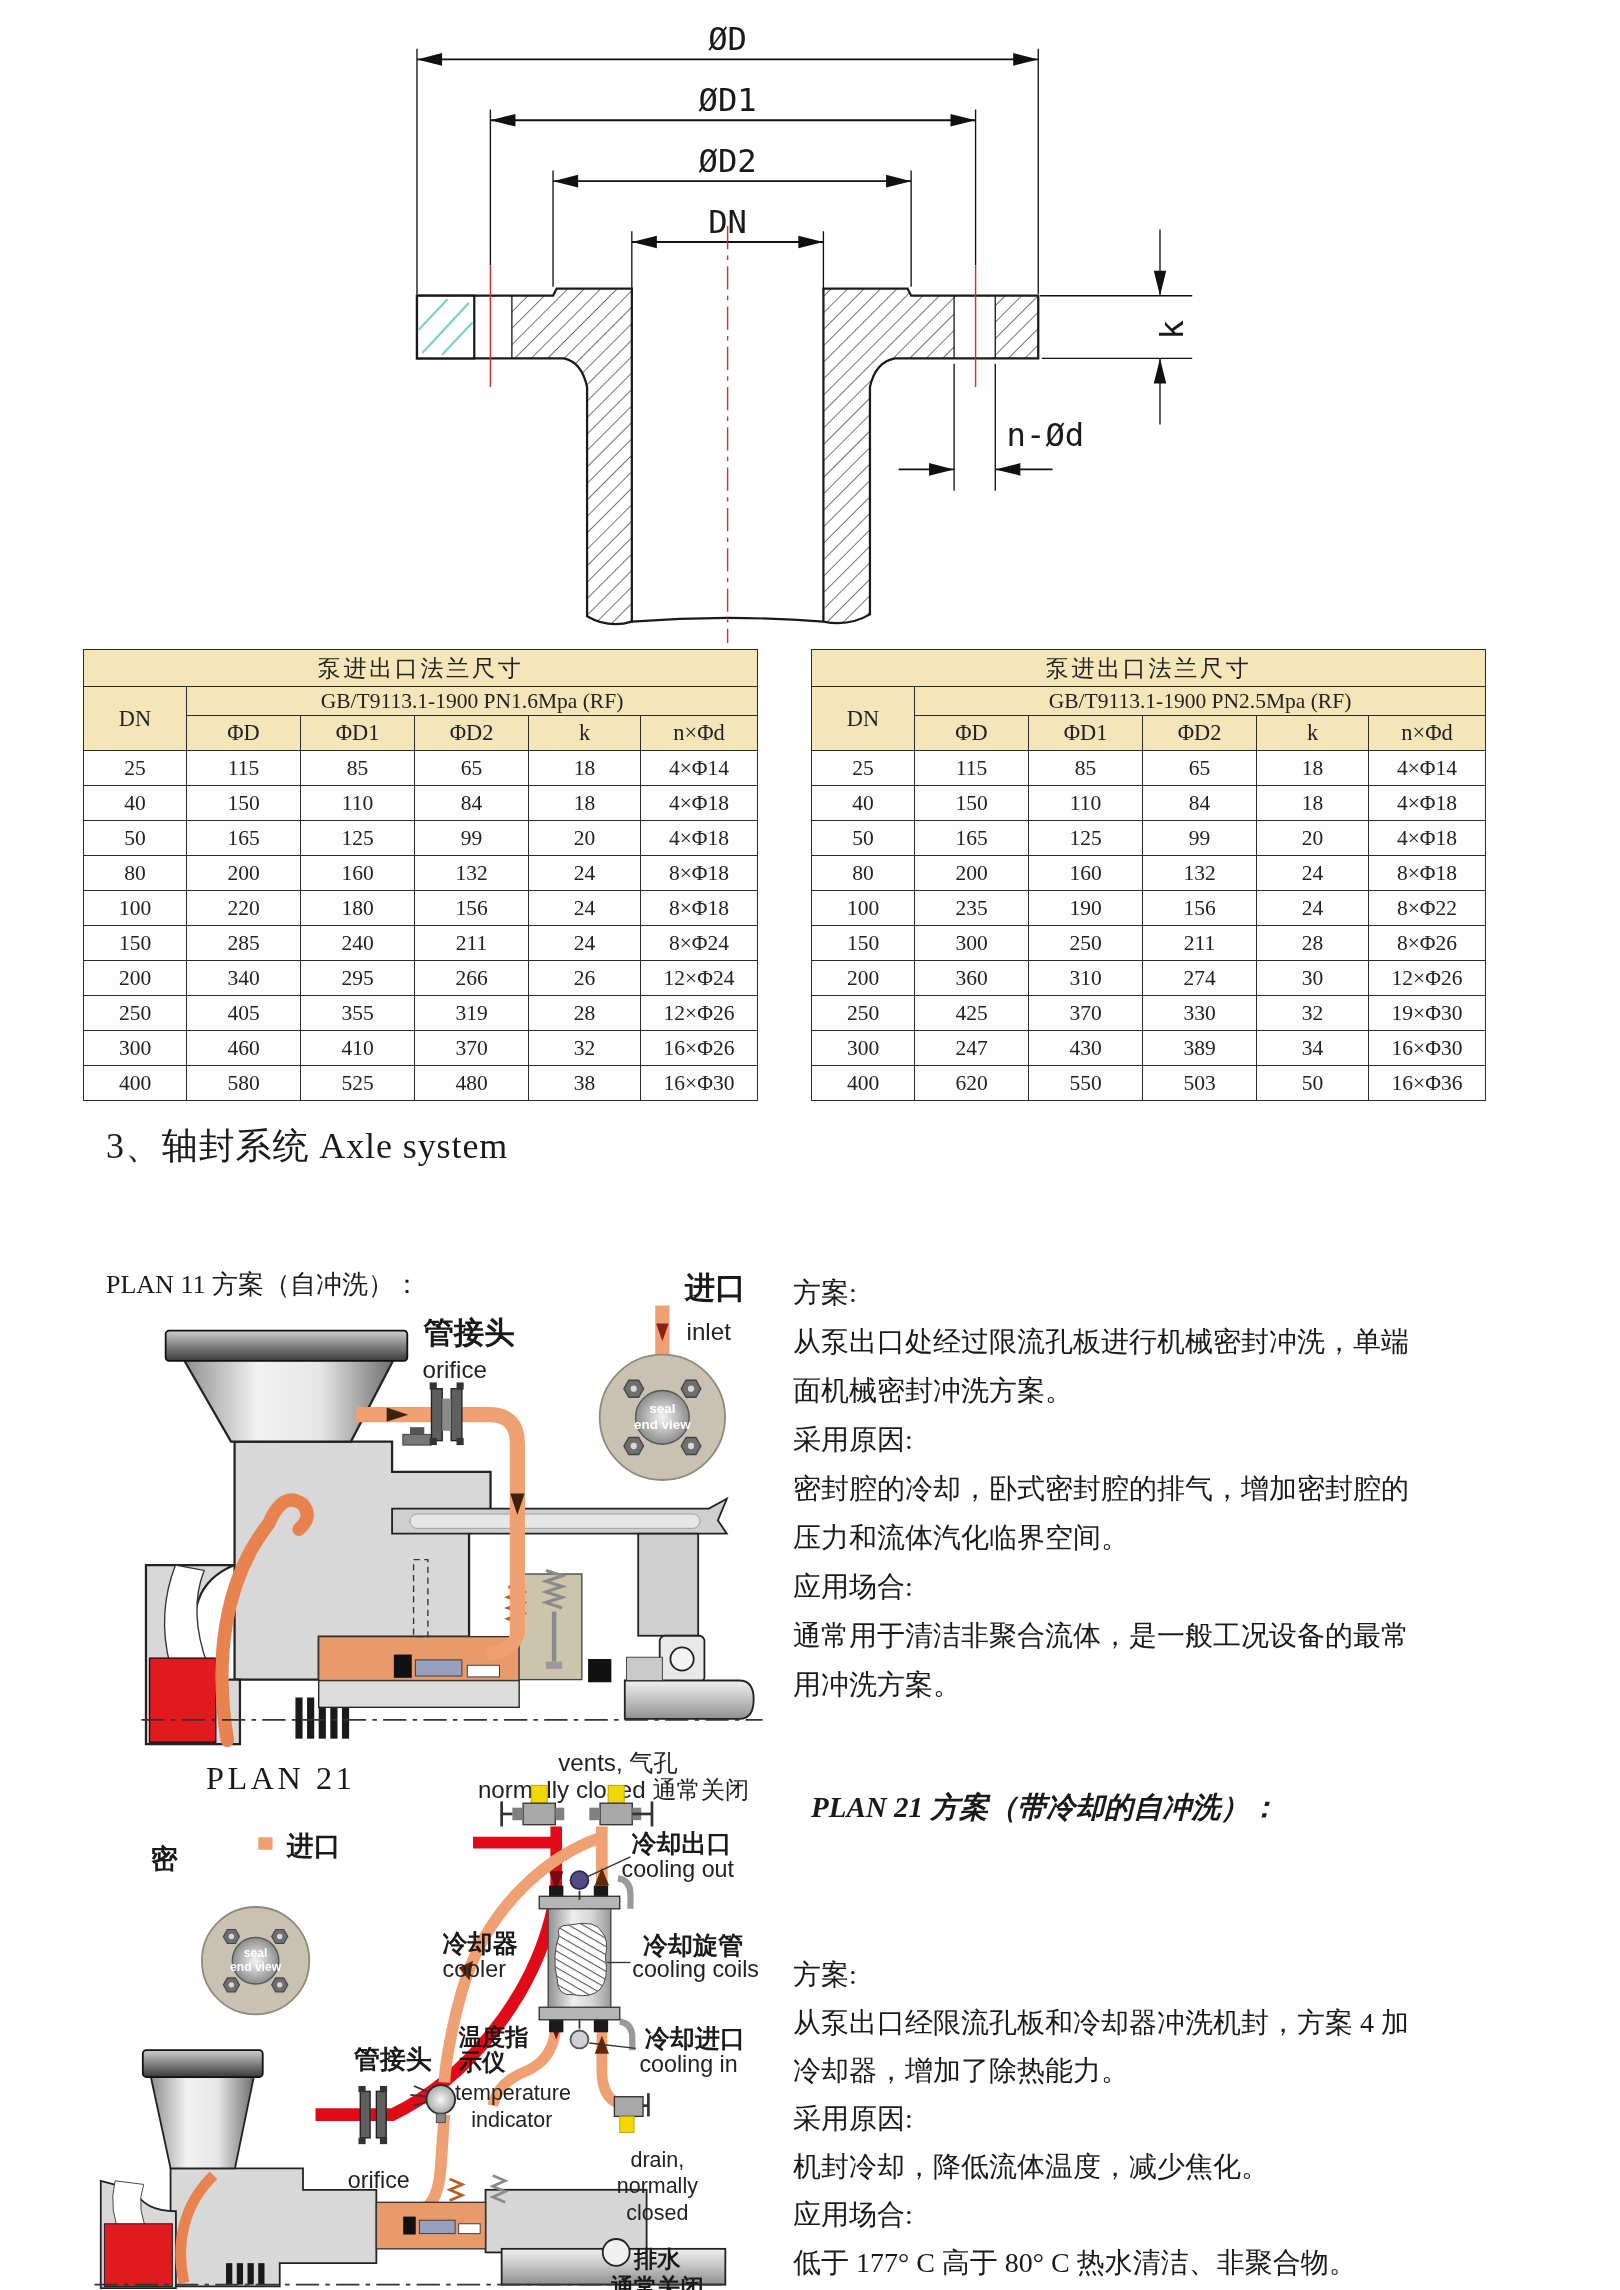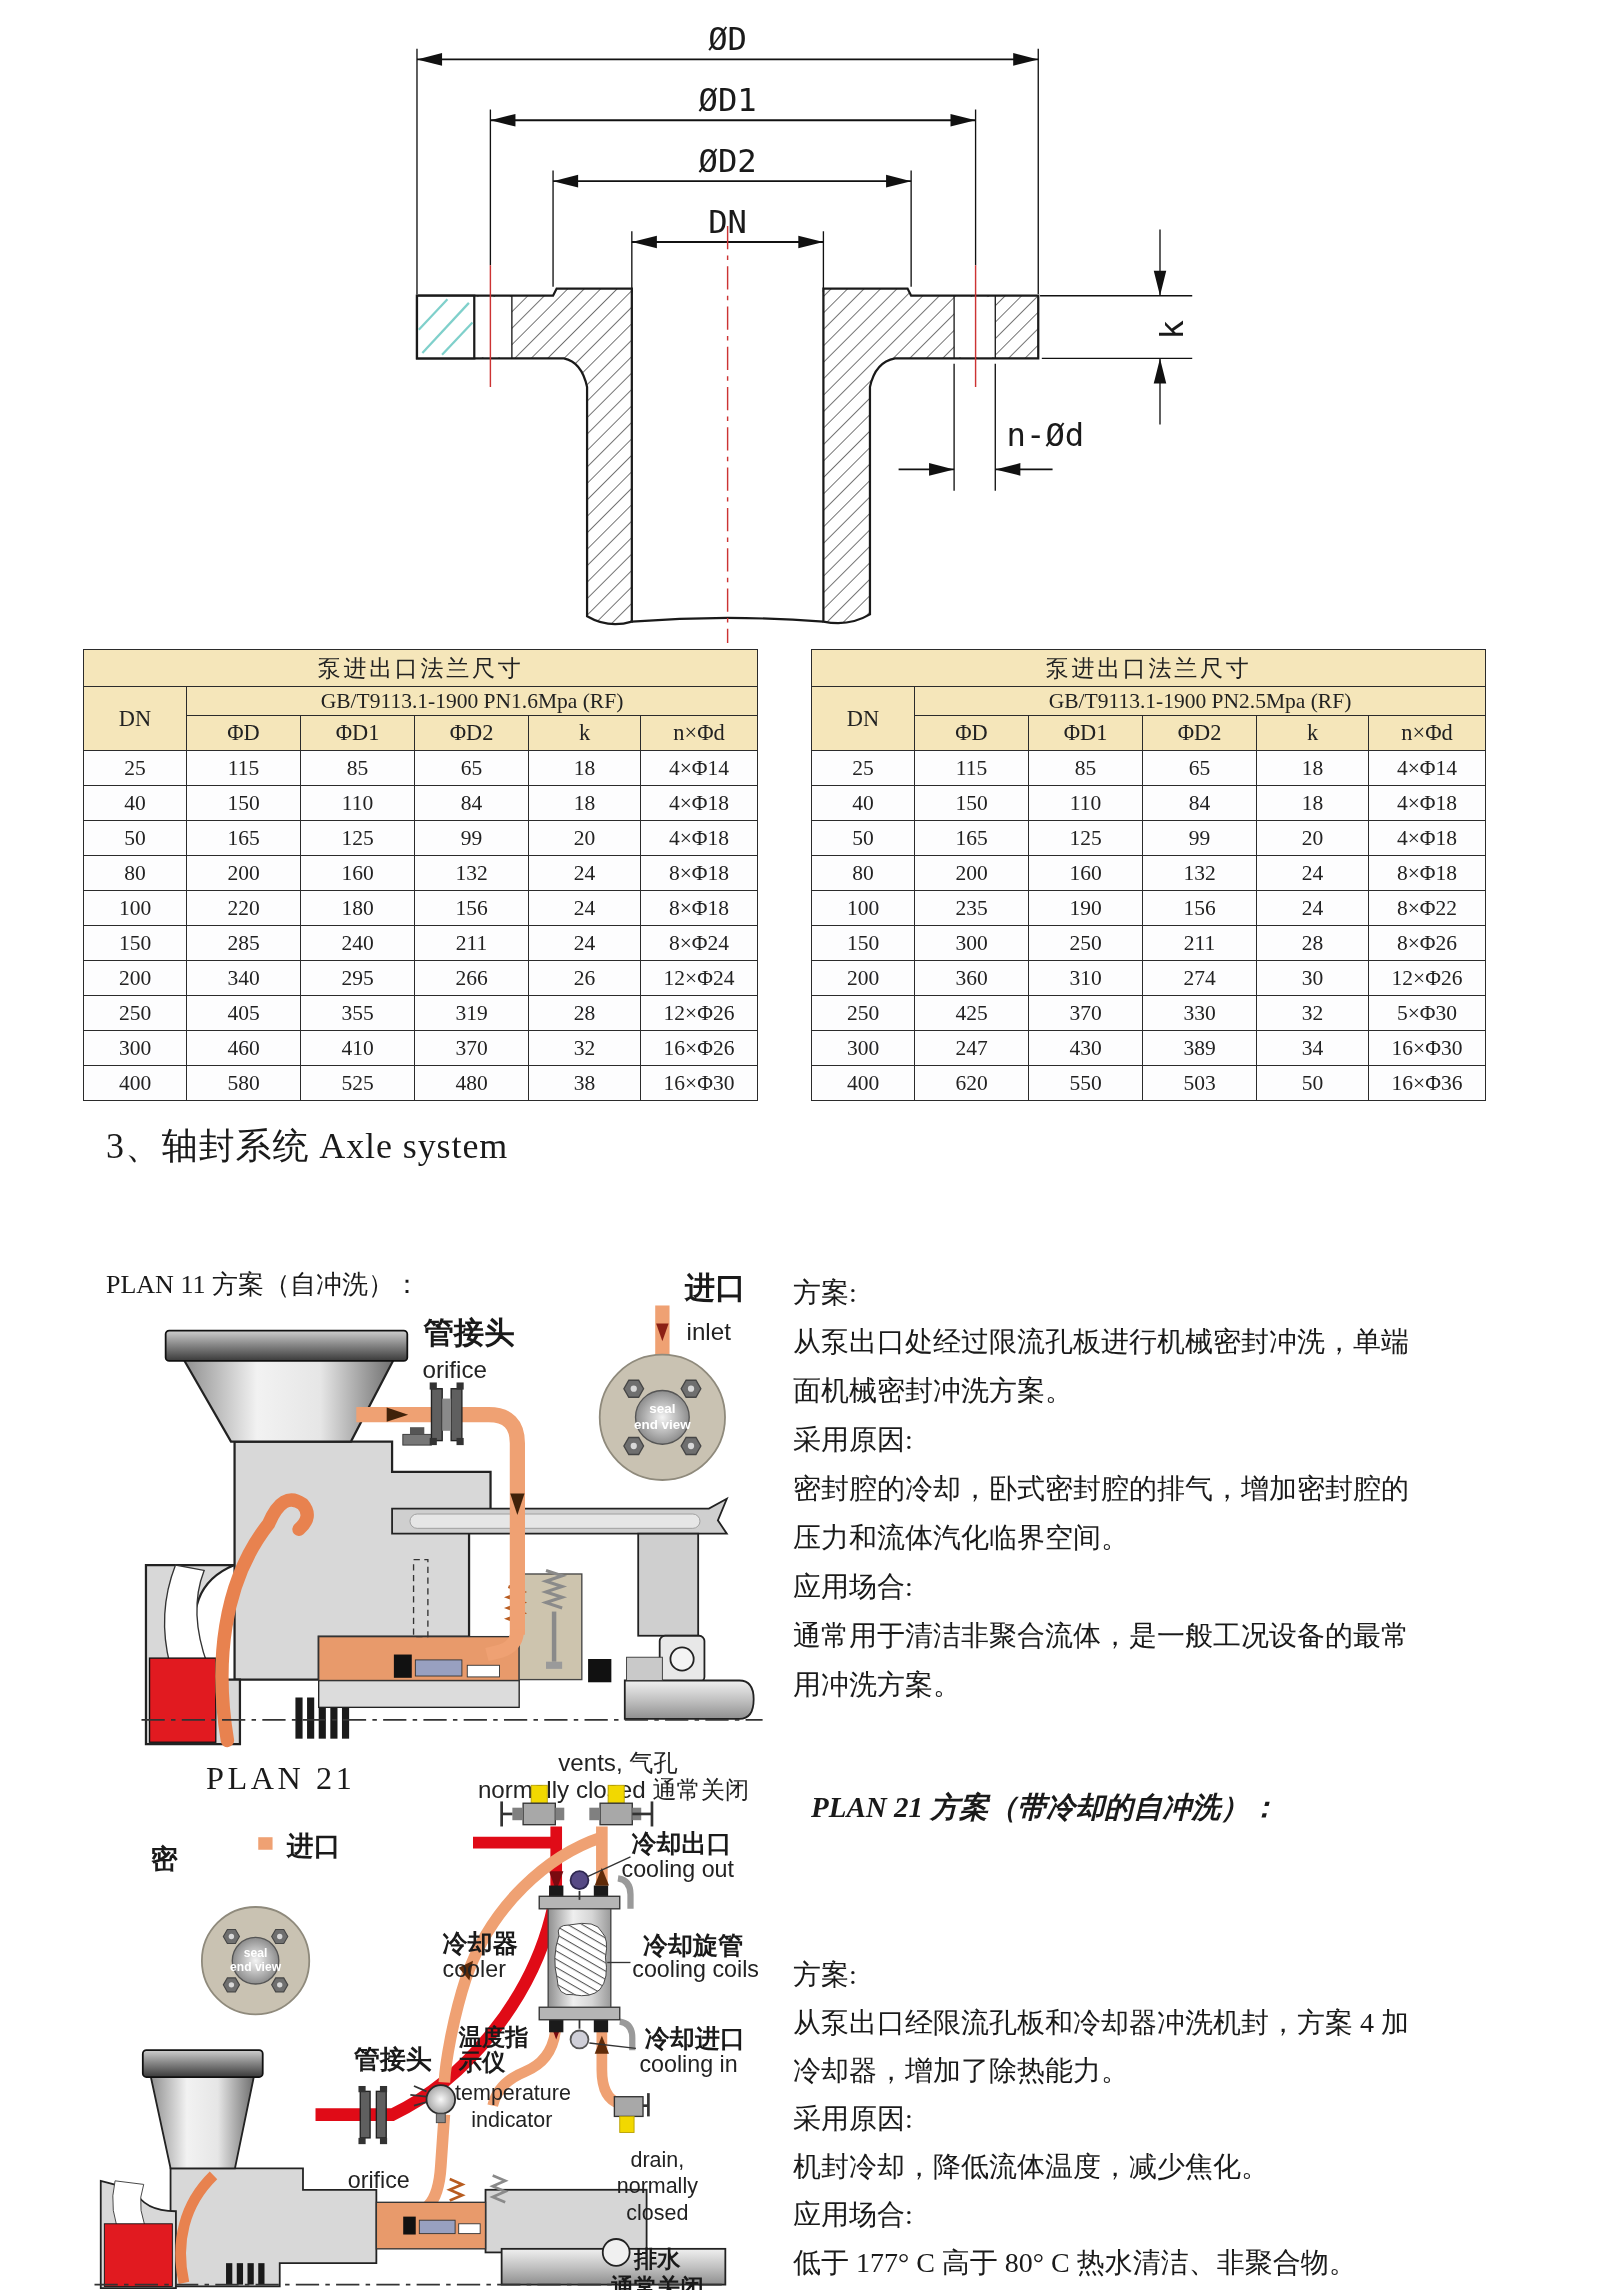--- a/index.html
+++ b/index.html
@@ -324,21 +324,21 @@
           <td>30</td>
           <td>12×Φ26</td>
         </tr>
 
         <tr>
           <td>250</td>
           <td>425</td>
           <td>370</td>
           <td>330</td>
           <td>32</td>
-          <td>5×Φ30</td>
+          <td>19×Φ30</td>
         </tr>
 
         <tr>
           <td>300</td>
           <td>247</td>
           <td>430</td>
           <td>389</td>
           <td>34</td>
           <td>16×Φ30</td>
         </tr>

